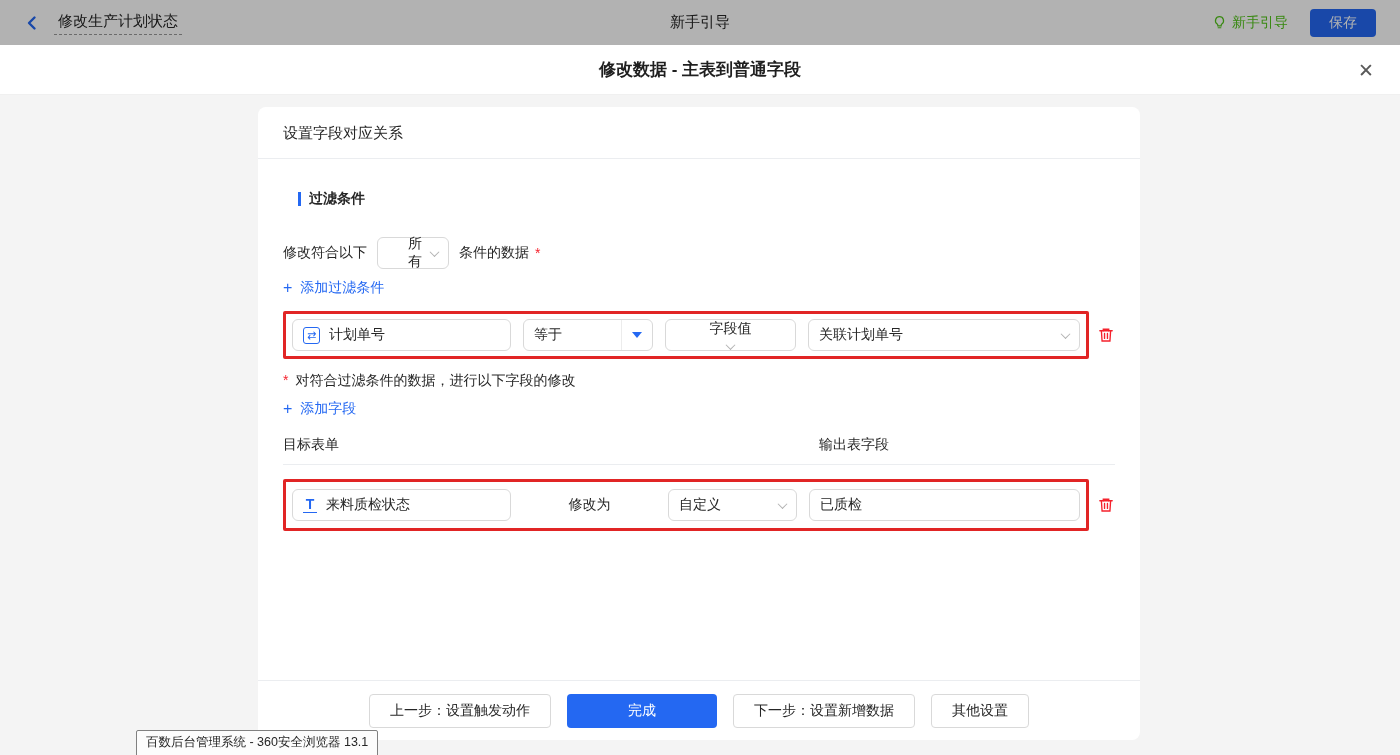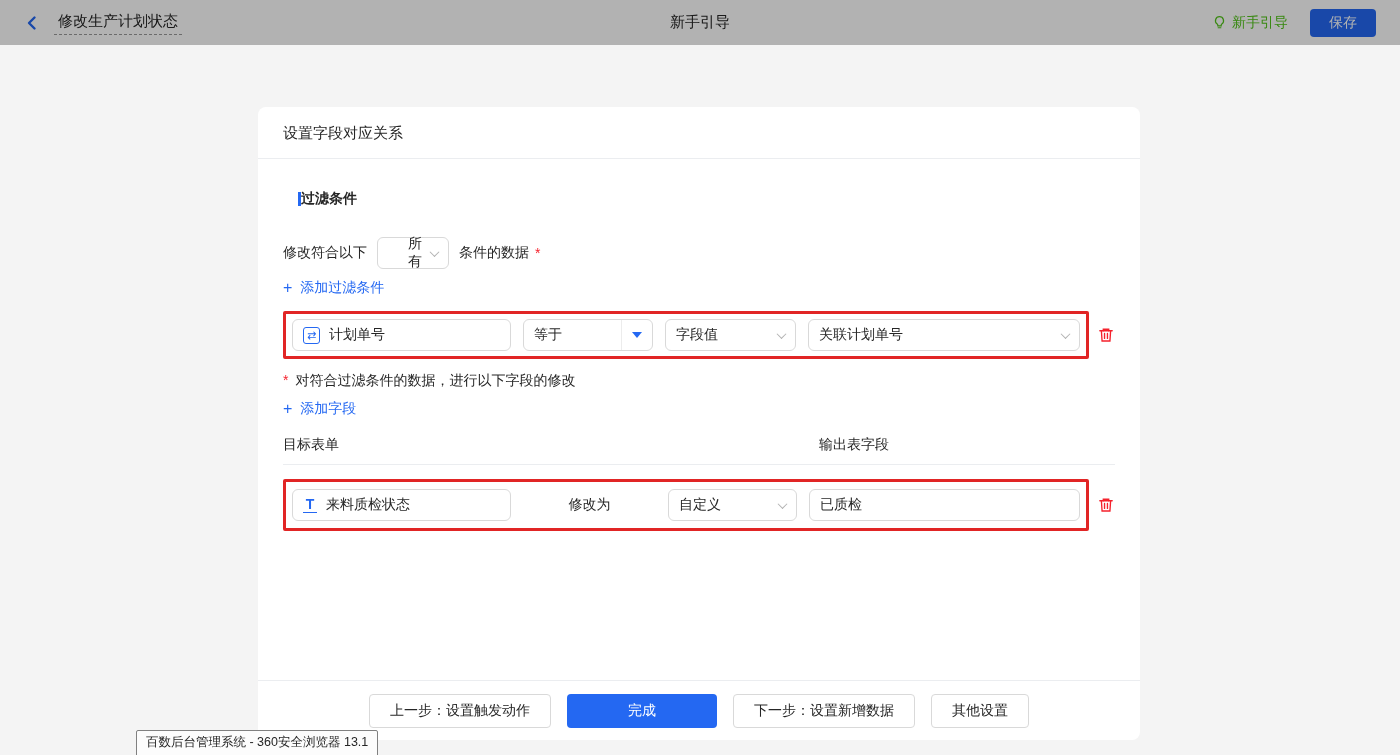--- a/index.html
+++ b/index.html
@@ -28,21 +28,21 @@
                  color:#595959; cursor:pointer; line-height:1; }
 
   
   .modal-body { position:absolute; top:95px; left:0; right:0; bottom:0; background:#f4f4f4; }
   .card { position:absolute; left:258px; top:12px; width:882px; height:633px; background:#ffffff;
           border-radius:8px; }
   .card-header { height:52px; line-height:52px; padding:0 25px; font-size:15px; color:#262626;
                  border-bottom:1px solid #ebedf0; }
   .card-content { padding:0 25px; }
 
-  .section-title { display:flex; align-items:center; font-size:14px; font-weight:bold; color:#262626;padding-left:15px; }
+  .section-title { display:flex; align-items:center; gap:8px; font-size:14px; font-weight:bold; color:#262626;padding-left:15px; }
   .st1 { margin-top:31px; }
   .st2 { margin-top:30px; }
   .blue-bar { width:3px; height:14px; background:#2468f2; display:inline-block; }
 
   .match-row { margin-top:29px; display:flex; align-items:center; font-size:14px; color:#262626; }
   .req { color:#f5222d; margin-left:6px; font-size:14px; }
   .gap-l { margin-left:10px; } .gap-r { margin-right:10px; }
 
   .select { height:32px; background:#fff; border:1px solid #d9d9d9; border-radius:6px; display:flex;
             align-items:center; justify-content:space-between; padding:0 10px; font-size:14px; color:#262626;
@@ -66,21 +66,21 @@
   .rb2 { padding:7px 6px; }
 
   .field-input { height:32px; background:#fff; border:1px solid #d9d9d9; border-radius:6px; display:flex;
                  align-items:center; gap:9px; padding:0 10px; font-size:14px; color:#262626; }
   .text-input { height:32px; background:#fff; border:1px solid #d9d9d9; border-radius:6px; display:flex;
                 align-items:center; padding:0 10px; font-size:14px; color:#262626; }
   .icon-serial { width:17px; height:17px; border:1px solid #2468f2; border-radius:3px; color:#2468f2;
                  font-size:11px; line-height:15px; text-align:center; flex:none; }
   .icon-text-t { width:14px; color:#2468f2; font-size:14px; font-weight:bold; text-align:center;
                  border-bottom:1.5px solid #2468f2; line-height:15px; flex:none; }
-  .w219{width:219px;} .w130{width:130px;} .w131{width:131px;} .w270{width:270px; flex:1;}
+  .w219{width:219px;} .w130{width:130px;} .w131{width:131px;flex-direction:column;} .w270{width:270px; flex:1;}
   .w129{width:129px;} .w268{width:268px; flex:1;}
   .mid-label { width:133px; text-align:center; font-size:14px; color:#262626; flex:none; }
   .trash { margin-left:8px; cursor:pointer; flex:none; display:flex; }
 
   .desc-row { margin-top:13px; font-size:14px; color:#262626; display:flex; align-items:flex-start; gap:7px; }
   .desc-row .req { margin:0; }
 
   .cols { margin-top:18px; position:relative; height:20px; font-size:14px; color:#262626; }
   .col2 { position:absolute; left:536px; top:0; }
   .cols-divider { margin-top:8px; border-top:1px solid #ebedf0; }
@@ -116,20 +116,24 @@
             <path d="M8 1.8a4.3 4.3 0 0 0-2.5 7.8c.4.3.7.7.7 1.2v.8h3.6v-.8c0-.5.3-.9.7-1.2A4.3 4.3 0 0 0 8 1.8z"></path>
             <path d="M6.6 13.6h2.8"></path>
           </svg>
         <span>新手引导</span>
       </span>
       <button class="save-btn">保存</button>
     </div>
     <div class="topbar-dim"></div>
   </header>
 
+  <div class="modal-header">
+    <span class="modal-title">修改数据 - 主表到普通字段</span>
+    <span class="modal-close">✕</span>
+  </div>
 
   <div class="modal-body">
     <div class="card">
       <div class="card-header">设置字段对应关系</div>
 
       <div class="card-content">
 
         <div class="section-title st1">
           <span class="blue-bar"></span>
           <span>过滤条件</span>

